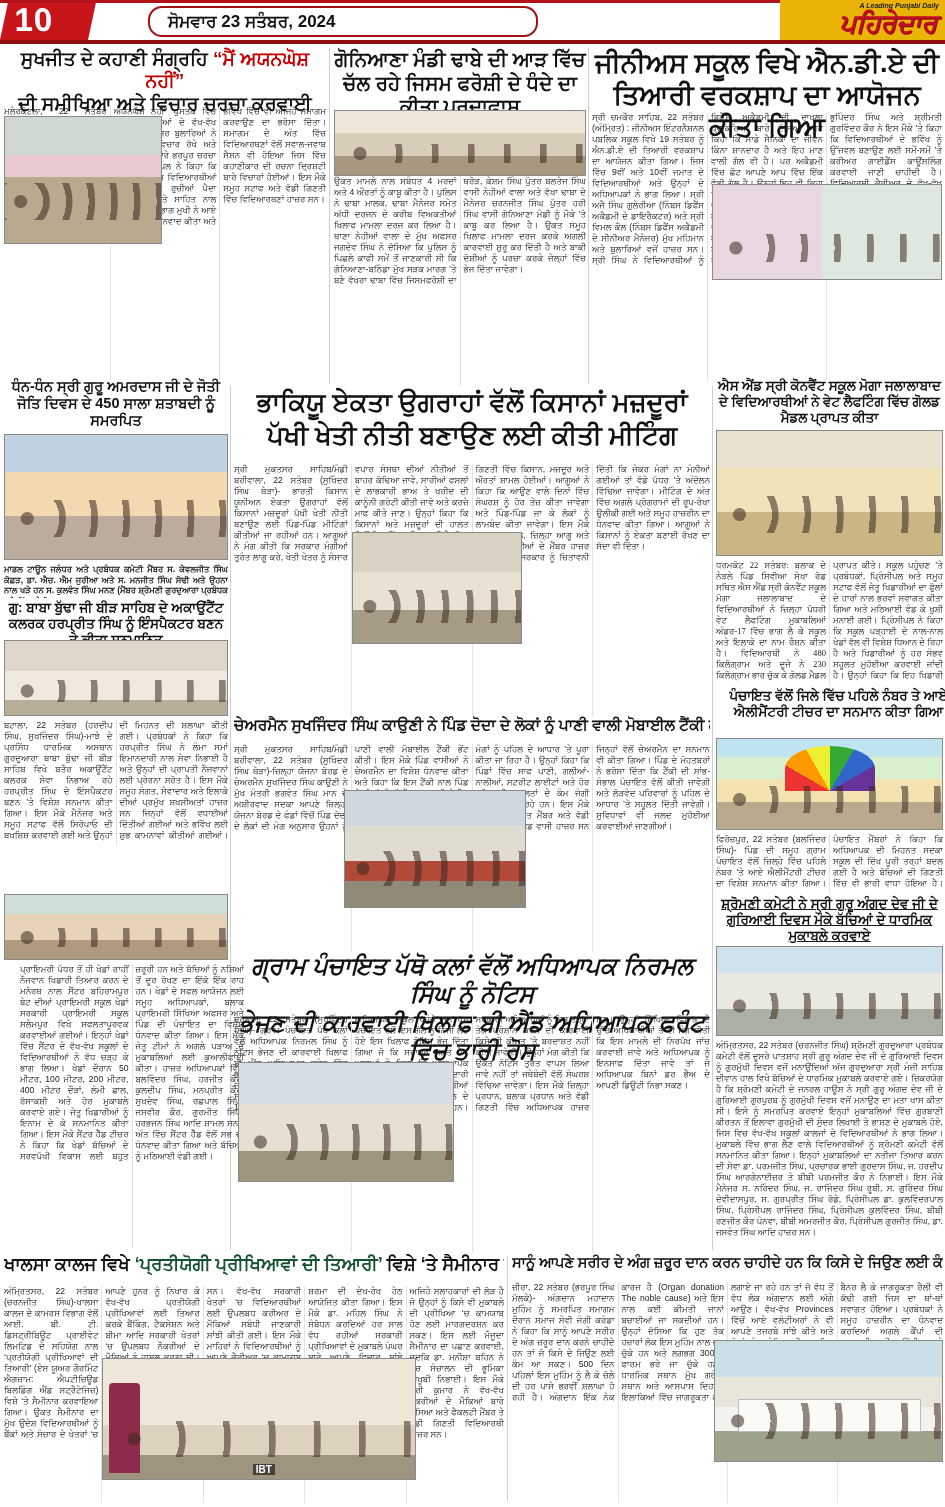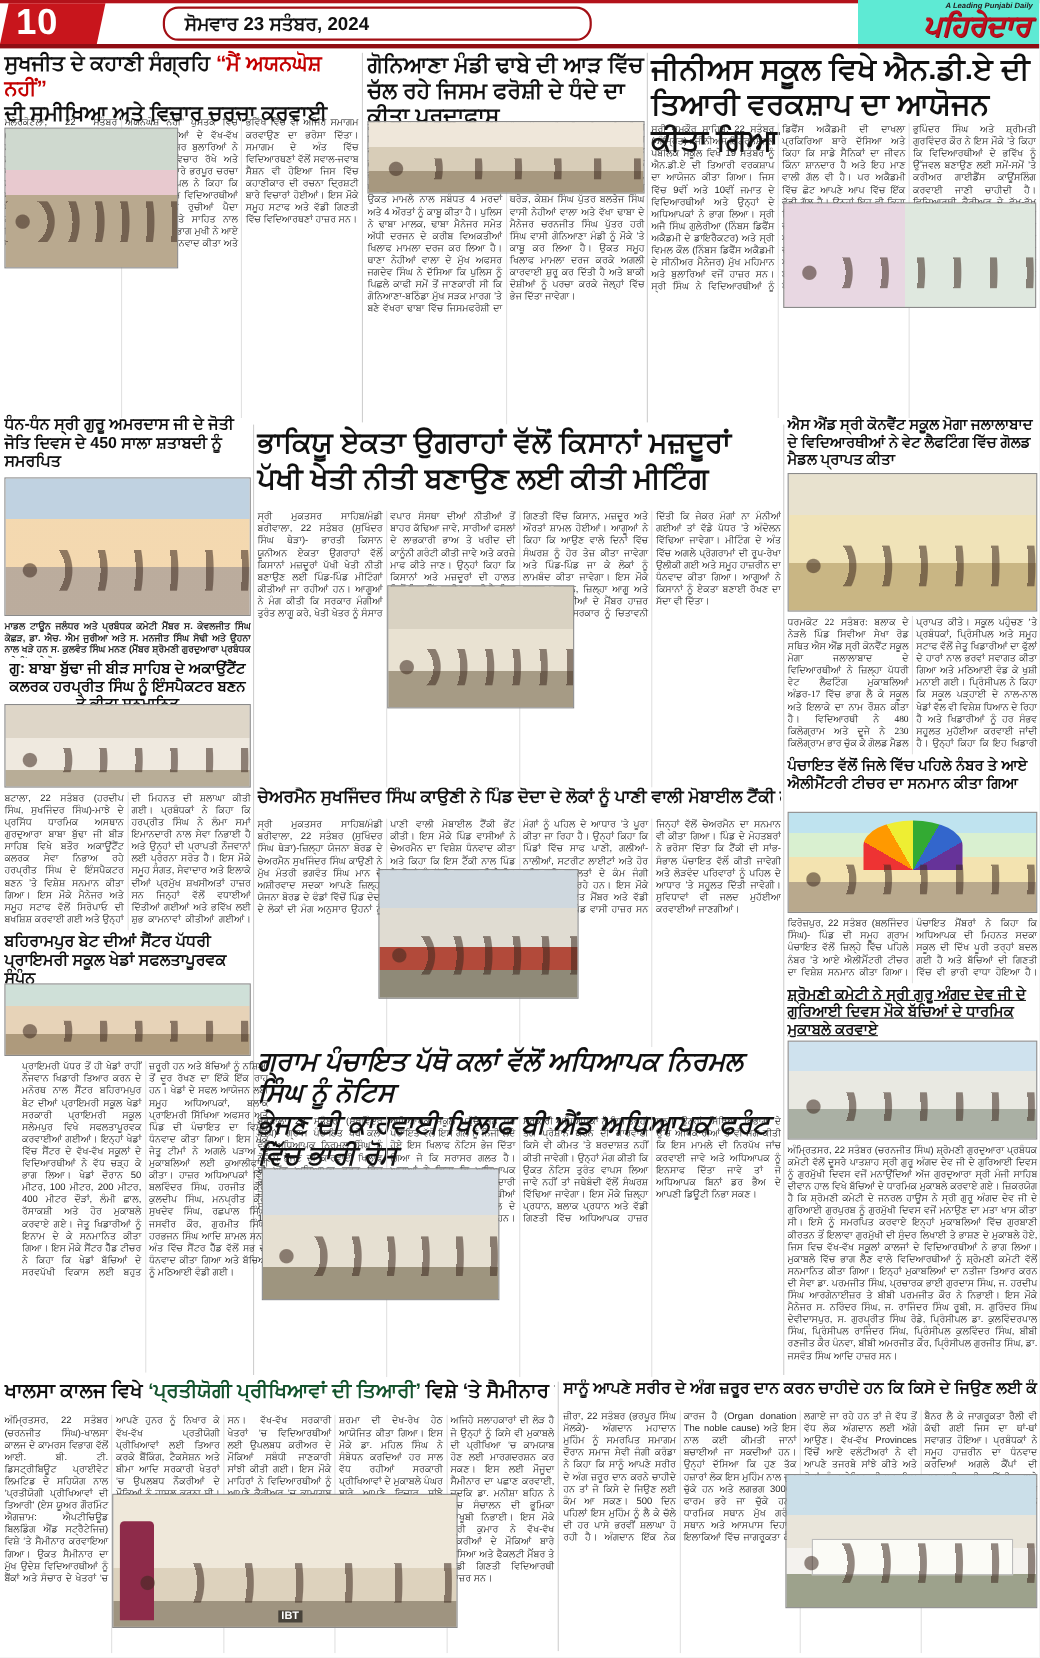--- a/index.html
+++ b/index.html
@@ -10,27 +10,27 @@
   #mast-topline{position:absolute;left:0;top:0;width:945px;height:3px;background:#b3121a;}
   #mast-botline{position:absolute;left:0;top:40px;width:945px;height:4px;background:#8f0d13;}
   #pageno-box{position:absolute;left:0;top:3px;width:88px;height:37px;background:#c8151c;
               transform:skewX(-12deg);transform-origin:bottom left;}
   #pageno{position:absolute;left:14px;top:1px;font-size:33px;font-weight:bold;color:#fff;
           transform:skewX(12deg);letter-spacing:1px;font-style:italic;}
   #date-pill{position:absolute;left:148px;top:6px;width:390px;height:31px;background:#fff;
              border:2px solid #a30f15;border-radius:14px;display:flex;align-items:center;
              padding-left:18px;font-size:17px;font-weight:bold;color:#111;box-sizing:border-box;}
   #mast-mid{position:absolute;left:88px;top:3px;width:692px;height:37px;border-bottom:1px solid #c8151c;}
-  #logo-area{position:absolute;left:780px;top:0px;width:165px;height:44px;background:#5eead4;}
+  #logo-area{position:absolute;left:780px;top:0px;width:165px;height:44px;background:#eab308;}
   #logo-tagline{position:absolute;right:6px;top:2px;font-size:7px;color:#222;font-style:italic;font-weight:bold;}
   #logo-word{position:absolute;right:8px;top:8px;font-size:26px;font-weight:bold;color:#c01020;
              font-style:italic;text-shadow:1px 1px 0 #8f0d13;}
   
   .article{position:absolute;}
-  .hl{font-weight:bold;color:#111;line-height:1.18;}
+  .hl{font-weight:bold;color:#111;text-align:center;line-height:1.18;}
   .hl .accent-red{color:#c40000;}
   .hl .accent-pink{color:#14532d;}
   .body-text{font-size:8.6px;line-height:11px;text-align:justify;color:#222;
              column-gap:7px;column-rule:1px solid #e2e2e2;overflow:hidden;height:100%;}
   .photo{position:absolute;border:1px solid #8a8a8a;box-sizing:border-box;overflow:hidden;}
   .photo .heads{position:absolute;left:0;bottom:18%;width:100%;height:30%;
      background:repeating-radial-gradient(circle at 10% 50%, rgba(60,40,30,.55) 0 6px, rgba(0,0,0,0) 7px 16%);}
   .caption{font-size:8.4px;line-height:10.5px;font-weight:bold;color:#222;text-align:justify;overflow:hidden;}
   .subhl{font-weight:bold;text-align:center;color:#0d0d0d;line-height:1.2;}
   .vrule{position:absolute;width:1px;background:#cfcfcf;}
@@ -106,21 +106,20 @@
     <div class="subhl" style="position:absolute;left:0;top:222px;width:224px;font-size:13.5px;">ਗੁ: ਬਾਬਾ ਬੁੱਢਾ ਜੀ ਬੀੜ ਸਾਹਿਬ ਦੇ ਅਕਾਉਂਟੈਂਟ ਕਲਰਕ ਹਰਪ੍ਰੀਤ ਸਿੰਘ ਨੂੰ ਇੰਸਪੈਕਟਰ ਬਣਨ ਤੇ ਕੀਤਾ ਸਨਮਾਨਿਤ</div>
     <div class="photo" style="left:0;top:262px;width:224px;height:76px;background:linear-gradient(180deg,#ded6c8 0 40%,#efe9df 40% 80%,#b8ad97 80% 100%);">
         <div class="heads"></div>
       </div>
     <div style="position:absolute;left:0;top:342px;width:224px;height:126px;">
       <div class="body-text" style="column-count:2;">ਬਟਾਲਾ, 22 ਸਤੰਬਰ (ਹਰਦੀਪ ਸਿੰਘ, ਸੁਖਜਿੰਦਰ ਸਿੰਘ)-ਮਾਝੇ ਦੇ ਪ੍ਰਸਿੱਧ ਧਾਰਮਿਕ ਅਸਥਾਨ ਗੁਰਦੁਆਰਾ ਬਾਬਾ ਬੁੱਢਾ ਜੀ ਬੀੜ ਸਾਹਿਬ ਵਿਖੇ ਬਤੌਰ ਅਕਾਊਂਟੈਂਟ ਕਲਰਕ ਸੇਵਾ ਨਿਭਾਅ ਰਹੇ ਹਰਪ੍ਰੀਤ ਸਿੰਘ ਦੇ ਇੰਸਪੈਕਟਰ ਬਣਨ ’ਤੇ ਵਿਸ਼ੇਸ਼ ਸਨਮਾਨ ਕੀਤਾ ਗਿਆ। ਇਸ ਮੌਕੇ ਮੈਨੇਜਰ ਅਤੇ ਸਮੂਹ ਸਟਾਫ ਵੱਲੋਂ ਸਿਰੋਪਾਓ ਦੀ ਬਖਸ਼ਿਸ਼ ਕਰਵਾਈ ਗਈ ਅਤੇ ਉਨ੍ਹਾਂ ਦੀ ਮਿਹਨਤ ਦੀ ਸ਼ਲਾਘਾ ਕੀਤੀ ਗਈ। ਪ੍ਰਬੰਧਕਾਂ ਨੇ ਕਿਹਾ ਕਿ ਹਰਪ੍ਰੀਤ ਸਿੰਘ ਨੇ ਲੰਮਾ ਸਮਾਂ ਇਮਾਨਦਾਰੀ ਨਾਲ ਸੇਵਾ ਨਿਭਾਈ ਹੈ ਅਤੇ ਉਨ੍ਹਾਂ ਦੀ ਪ੍ਰਾਪਤੀ ਨੌਜਵਾਨਾਂ ਲਈ ਪ੍ਰੇਰਨਾ ਸਰੋਤ ਹੈ। ਇਸ ਮੌਕੇ ਸਮੂਹ ਸੰਗਤ, ਸੇਵਾਦਾਰ ਅਤੇ ਇਲਾਕੇ ਦੀਆਂ ਪ੍ਰਮੁੱਖ ਸ਼ਖਸੀਅਤਾਂ ਹਾਜ਼ਰ ਸਨ ਜਿਨ੍ਹਾਂ ਵੱਲੋਂ ਵਧਾਈਆਂ ਦਿੱਤੀਆਂ ਗਈਆਂ ਅਤੇ ਭਵਿੱਖ ਲਈ ਸ਼ੁਭ ਕਾਮਨਾਵਾਂ ਕੀਤੀਆਂ ਗਈਆਂ। ਸਮਾਗਮ ਦੀ ਸਮਾਪਤੀ ਮੌਕੇ ਗੁਰੂ ਘਰ ਦੀ ਮਰਿਆਦਾ ਅਨੁਸਾਰ ਅਰਦਾਸ ਕੀਤੀ ਗਈ।</div>
     </div>
   </div>
 
   <div class="article" style="left:4px;top:848px;width:224px;height:400px;">
-    <div class="hl" style="font-size:14.5px;">ਬਹਿਰਾਮਪੁਰ ਬੇਟ ਦੀਆਂ ਸੈਂਟਰ ਪੱਧਰੀ ਪ੍ਰਾਇਮਰੀ ਸਕੂਲ ਖੇਡਾਂ ਸਫਲਤਾਪੂਰਵਕ ਸੰਪੰਨ</div>
     <div class="photo" style="left:0;top:46px;width:224px;height:66px;background:linear-gradient(180deg,#cfe0d8 0 30%,#e7d3b8 30% 70%,#ae9a7c 70% 100%);">
         <div class="heads"></div>
       </div>
     <div style="position:absolute;left:16px;top:116px;width:224px;height:284px;">
       <div class="body-text" style="column-count:2;">ਪ੍ਰਾਇਮਰੀ ਪੱਧਰ ਤੋਂ ਹੀ ਖੇਡਾਂ ਰਾਹੀਂ ਨੌਜਵਾਨ ਖਿਡਾਰੀ ਤਿਆਰ ਕਰਨ ਦੇ ਮਨੋਰਥ ਨਾਲ ਸੈਂਟਰ ਬਹਿਰਾਮਪੁਰ ਬੇਟ ਦੀਆਂ ਪ੍ਰਾਇਮਰੀ ਸਕੂਲ ਖੇਡਾਂ ਸਰਕਾਰੀ ਪ੍ਰਾਇਮਰੀ ਸਕੂਲ ਸਲੇਮਪੁਰ ਵਿਖੇ ਸਫਲਤਾਪੂਰਵਕ ਕਰਵਾਈਆਂ ਗਈਆਂ। ਇਨ੍ਹਾਂ ਖੇਡਾਂ ਵਿੱਚ ਸੈਂਟਰ ਦੇ ਵੱਖ-ਵੱਖ ਸਕੂਲਾਂ ਦੇ ਵਿਦਿਆਰਥੀਆਂ ਨੇ ਵੱਧ ਚੜ੍ਹ ਕੇ ਭਾਗ ਲਿਆ। ਖੇਡਾਂ ਦੌਰਾਨ 50 ਮੀਟਰ, 100 ਮੀਟਰ, 200 ਮੀਟਰ, 400 ਮੀਟਰ ਦੌੜਾਂ, ਲੰਮੀ ਛਾਲ, ਰੱਸਾਕਸ਼ੀ ਅਤੇ ਹੋਰ ਮੁਕਾਬਲੇ ਕਰਵਾਏ ਗਏ। ਜੇਤੂ ਖਿਡਾਰੀਆਂ ਨੂੰ ਇਨਾਮ ਦੇ ਕੇ ਸਨਮਾਨਿਤ ਕੀਤਾ ਗਿਆ। ਇਸ ਮੌਕੇ ਸੈਂਟਰ ਹੈੱਡ ਟੀਚਰ ਨੇ ਕਿਹਾ ਕਿ ਖੇਡਾਂ ਬੱਚਿਆਂ ਦੇ ਸਰਵਪੱਖੀ ਵਿਕਾਸ ਲਈ ਬਹੁਤ ਜ਼ਰੂਰੀ ਹਨ ਅਤੇ ਬੱਚਿਆਂ ਨੂੰ ਨਸ਼ਿਆਂ ਤੋਂ ਦੂਰ ਰੱਖਣ ਦਾ ਇੱਕੋ ਇੱਕ ਰਾਹ ਹਨ। ਖੇਡਾਂ ਦੇ ਸਫਲ ਆਯੋਜਨ ਲਈ ਸਮੂਹ ਅਧਿਆਪਕਾਂ, ਬਲਾਕ ਪ੍ਰਾਇਮਰੀ ਸਿੱਖਿਆ ਅਫਸਰ ਅਤੇ ਪਿੰਡ ਦੀ ਪੰਚਾਇਤ ਦਾ ਵਿਸ਼ੇਸ਼ ਧੰਨਵਾਦ ਕੀਤਾ ਗਿਆ। ਇਸ ਮੌਕੇ ਜੇਤੂ ਟੀਮਾਂ ਨੇ ਅਗਲੇ ਪੜਾਅ ਦੇ ਮੁਕਾਬਲਿਆਂ ਲਈ ਕੁਆਲੀਫਾਈ ਕੀਤਾ। ਹਾਜ਼ਰ ਅਧਿਆਪਕਾਂ ਵਿੱਚ ਬਲਵਿੰਦਰ ਸਿੰਘ, ਹਰਜੀਤ ਕੌਰ, ਕੁਲਦੀਪ ਸਿੰਘ, ਮਨਪ੍ਰੀਤ ਕੌਰ, ਸੁਖਦੇਵ ਸਿੰਘ, ਰਛਪਾਲ ਸਿੰਘ, ਜਸਵੀਰ ਕੌਰ, ਗੁਰਮੀਤ ਸਿੰਘ, ਹਰਭਜਨ ਸਿੰਘ ਆਦਿ ਸ਼ਾਮਲ ਸਨ। ਅੰਤ ਵਿੱਚ ਸੈਂਟਰ ਹੈੱਡ ਵੱਲੋਂ ਸਭ ਦਾ ਧੰਨਵਾਦ ਕੀਤਾ ਗਿਆ ਅਤੇ ਬੱਚਿਆਂ ਨੂੰ ਮਠਿਆਈ ਵੰਡੀ ਗਈ।</div>
     </div>
   </div>
 
   <div class="article" style="left:234px;top:386px;width:476px;height:330px;">
     <div class="hl" style="font-size:26px;line-height:1.25;">ਭਾਕਿਯੂ ਏਕਤਾ ਉਗਰਾਹਾਂ ਵੱਲੋਂ ਕਿਸਾਨਾਂ ਮਜ਼ਦੂਰਾਂ ਪੱਖੀ ਖੇਤੀ ਨੀਤੀ ਬਣਾਉਣ ਲਈ ਕੀਤੀ ਮੀਟਿੰਗ</div>

